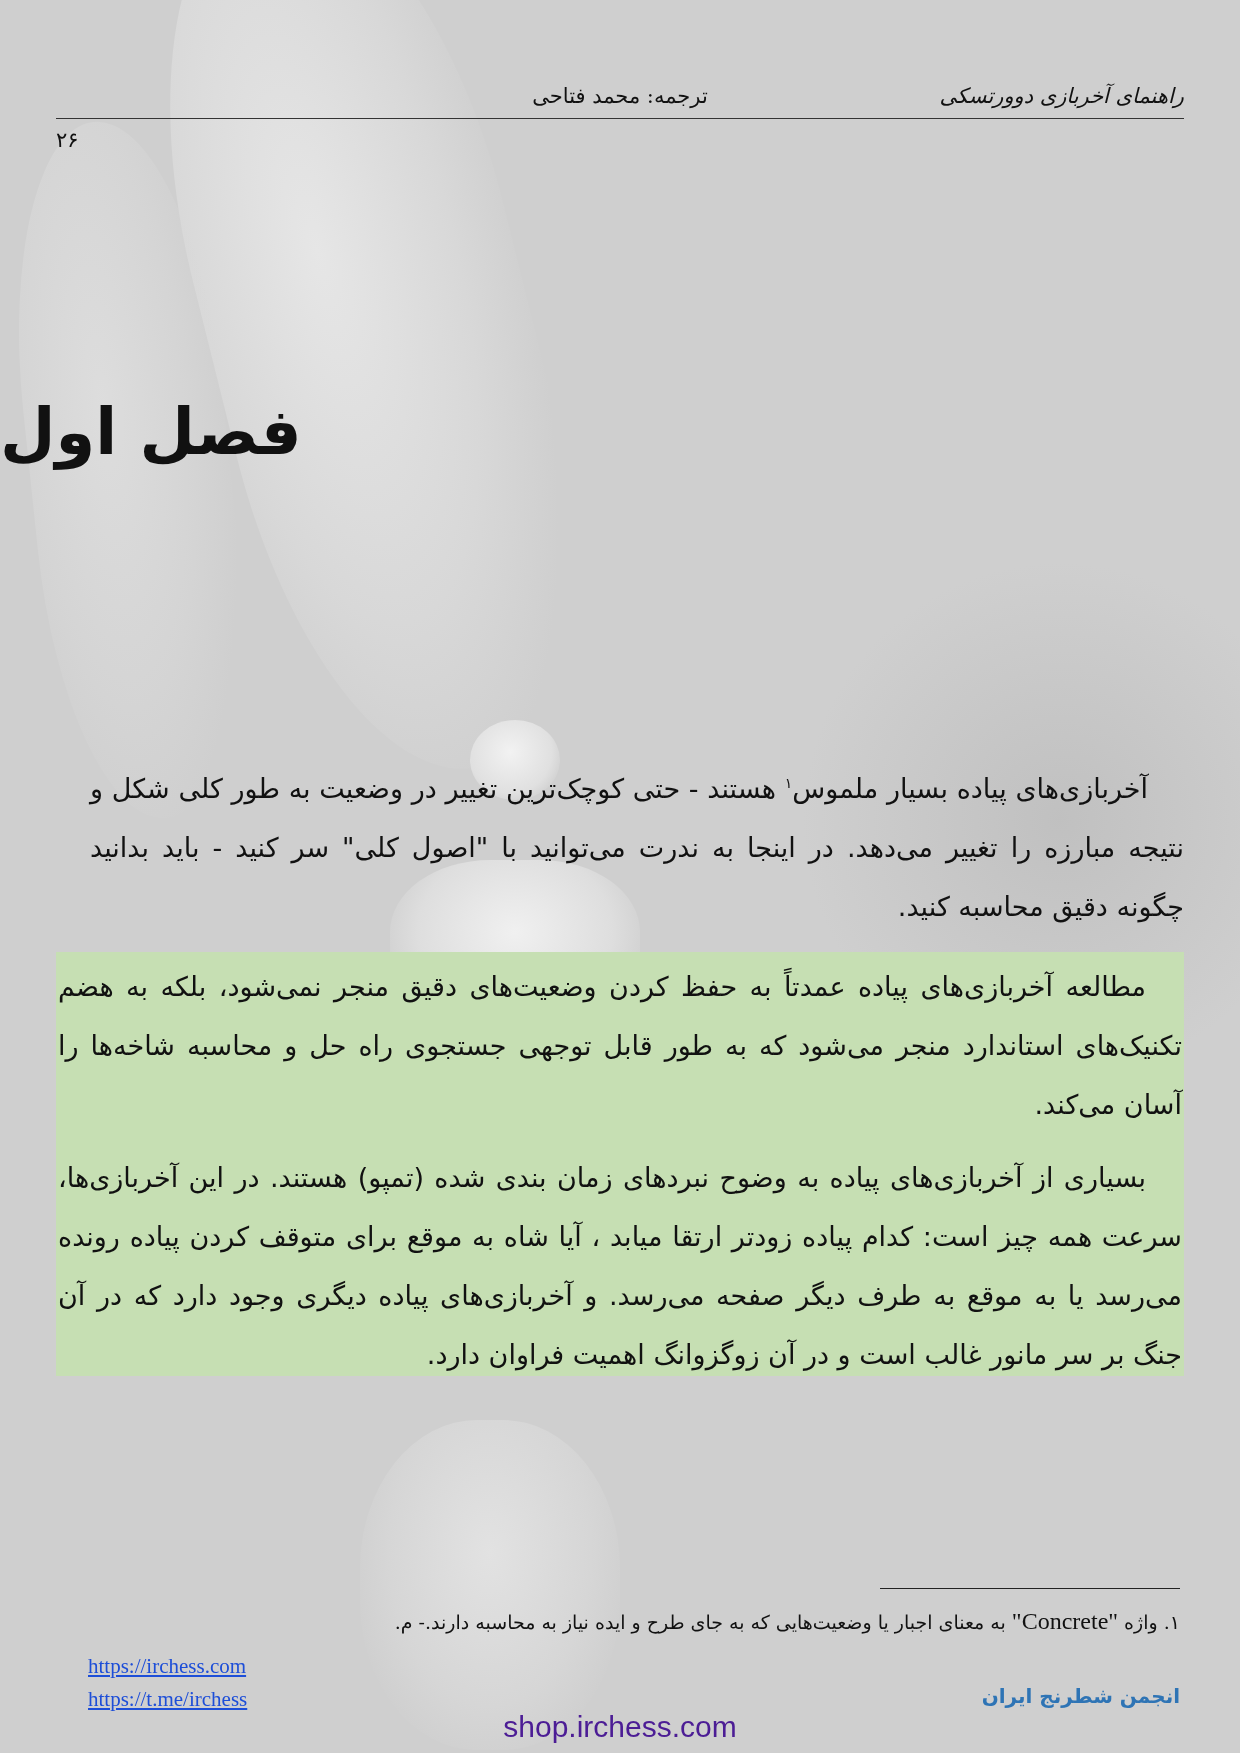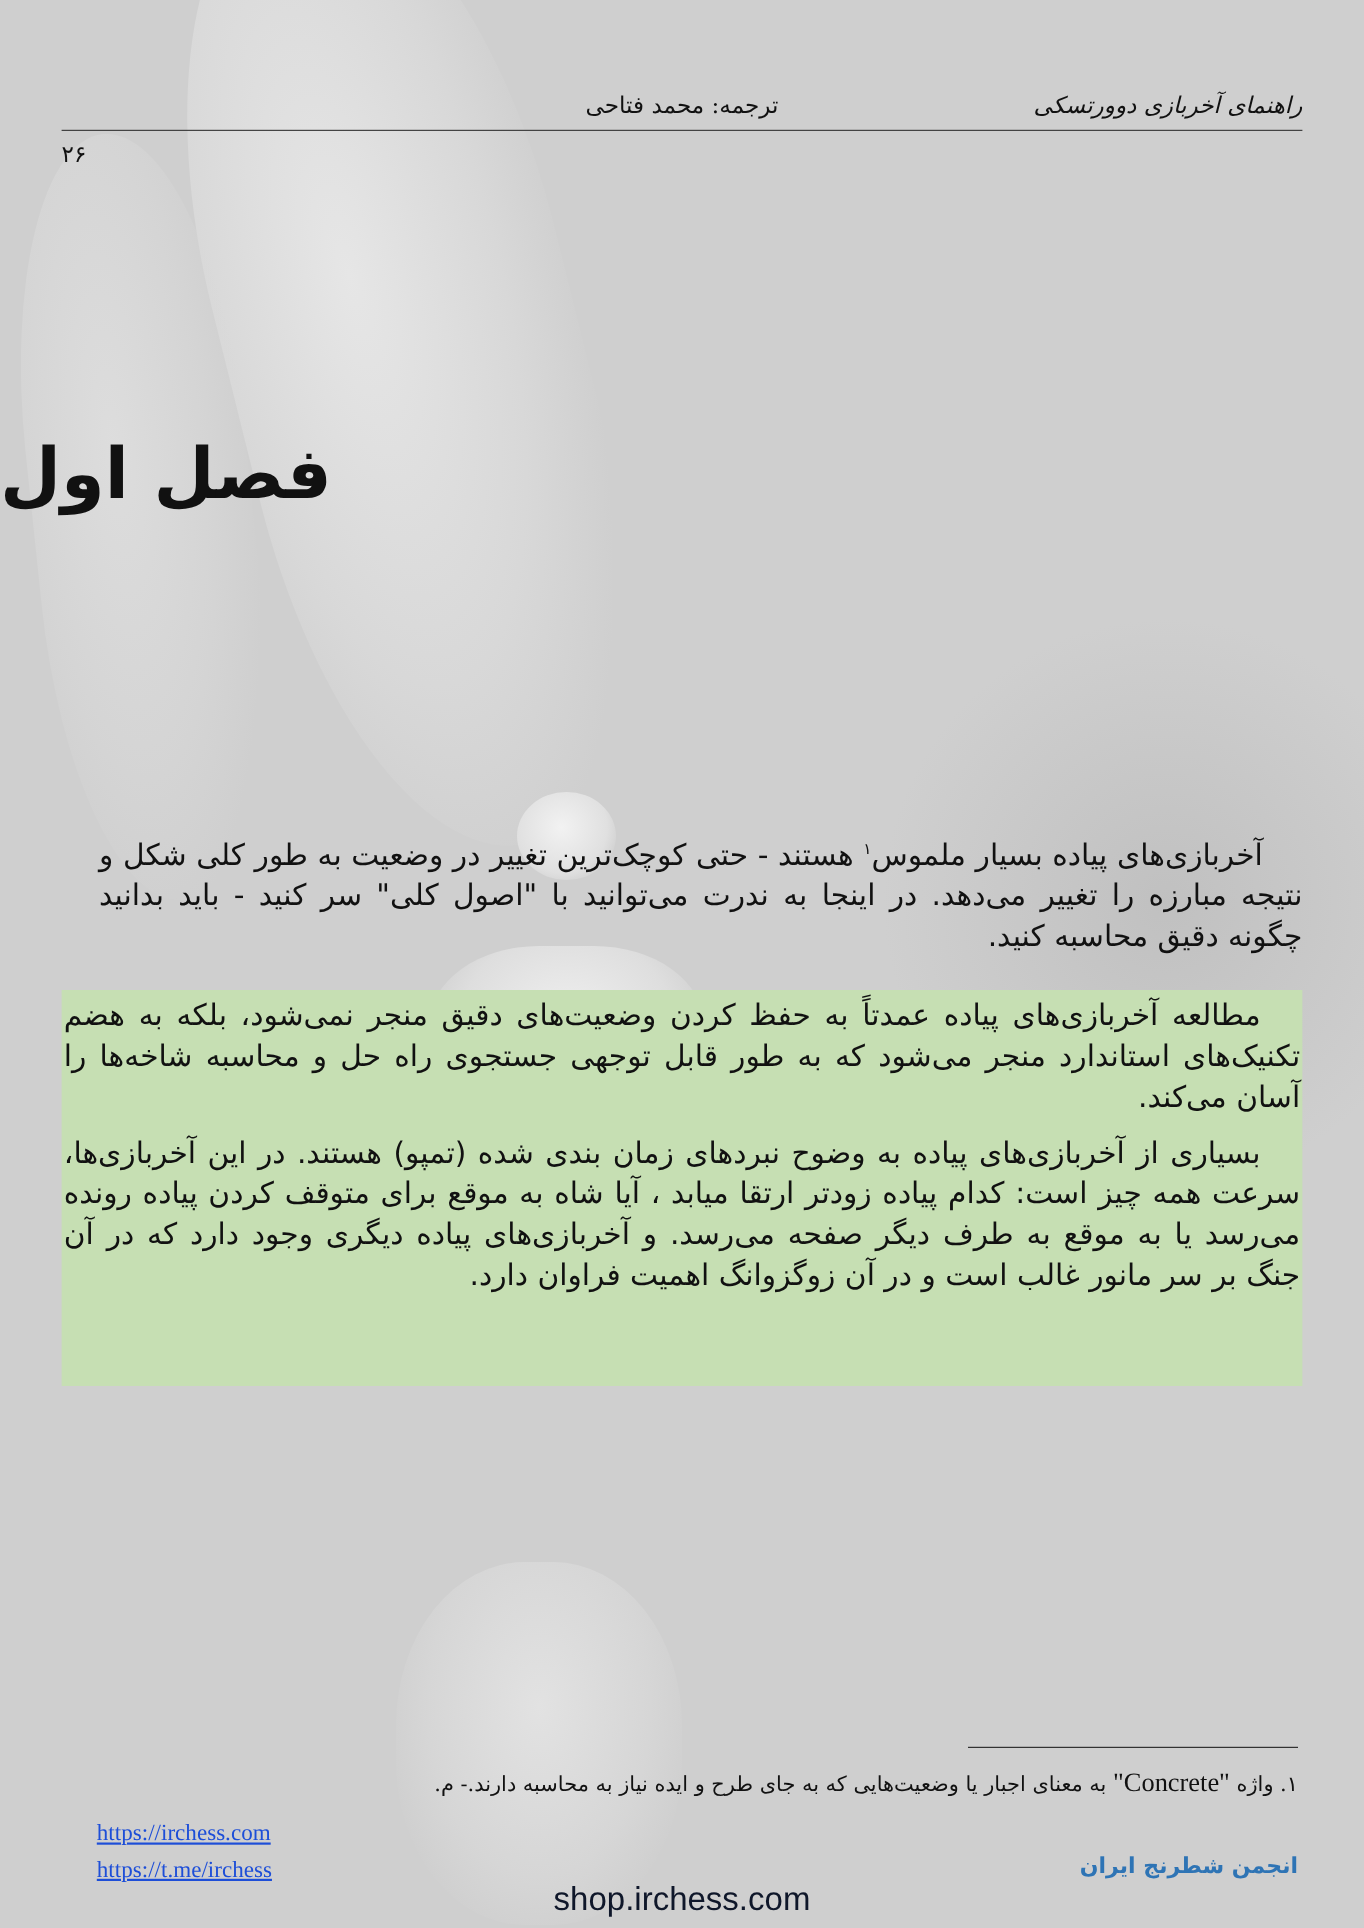--- a/index.html
+++ b/index.html
@@ -48,27 +48,27 @@
     .chapter {
       position: absolute; left: 0; right: 0; top: 395px; text-align: left;
       font-size: 64px; font-weight: bold;
     }
     .chapter-sub {
       position: absolute; left: 0; right: 0; top: 562px; text-align: center;
       font-size: 40px; font-weight: bold;
     }
 
     .para {
-      font-size: 27px; line-height: 37px; text-align: justify; text-align-last: right;
+      font-size: 27px; line-height: 59px; text-align: justify; text-align-last: right;
       margin: 0; text-indent: 36px;
     }
     .intro { position: absolute; right: 56px; left: 90px; top: 754px; }
 
     .green-box {
-      position: absolute; left: 56px; right: 56px; top: 900px; height: 360px;
+      position: absolute; left: 56px; right: 56px; top: 952px; height: 424px;
       background: #c6dfb3; padding: 5px 0 0 0; box-sizing: border-box;
     }
     .green-box .para { padding: 0 2px; }
     .green-box .para + .para { margin-top: 14px; }
 
     .fn-rule {
       position: absolute; right: 60px; top: 1588px; width: 300px; border-top: 1.5px solid #222;
     }
     .footnote {
       position: absolute; right: 60px; top: 1608px;
@@ -81,21 +81,21 @@
       font-family: "Liberation Serif", serif; font-size: 21px; line-height: 33px;
     }
     .links a { color: #1d4ed8; text-decoration: underline; display: block; }
 
     .org {
       position: absolute; right: 60px; top: 1684px;
       font-size: 20px; font-weight: bold; color: #2e74b5;
     }
     .shop {
       position: absolute; left: 0; right: 0; top: 1710px; text-align: center; direction: ltr;
-      font-family: "Liberation Sans", sans-serif; font-size: 30px; color: #0f172a;
+      font-family: "Liberation Sans", sans-serif; font-size: 30px; color: #4c1d95;
     }
     sup { font-size: 14px; }
   </style>
 </head>
 <body>
 
 <div class="bg">
   <div class="finger f1"></div>
   <div class="finger f2"></div>
   <div class="dark-br"></div>

